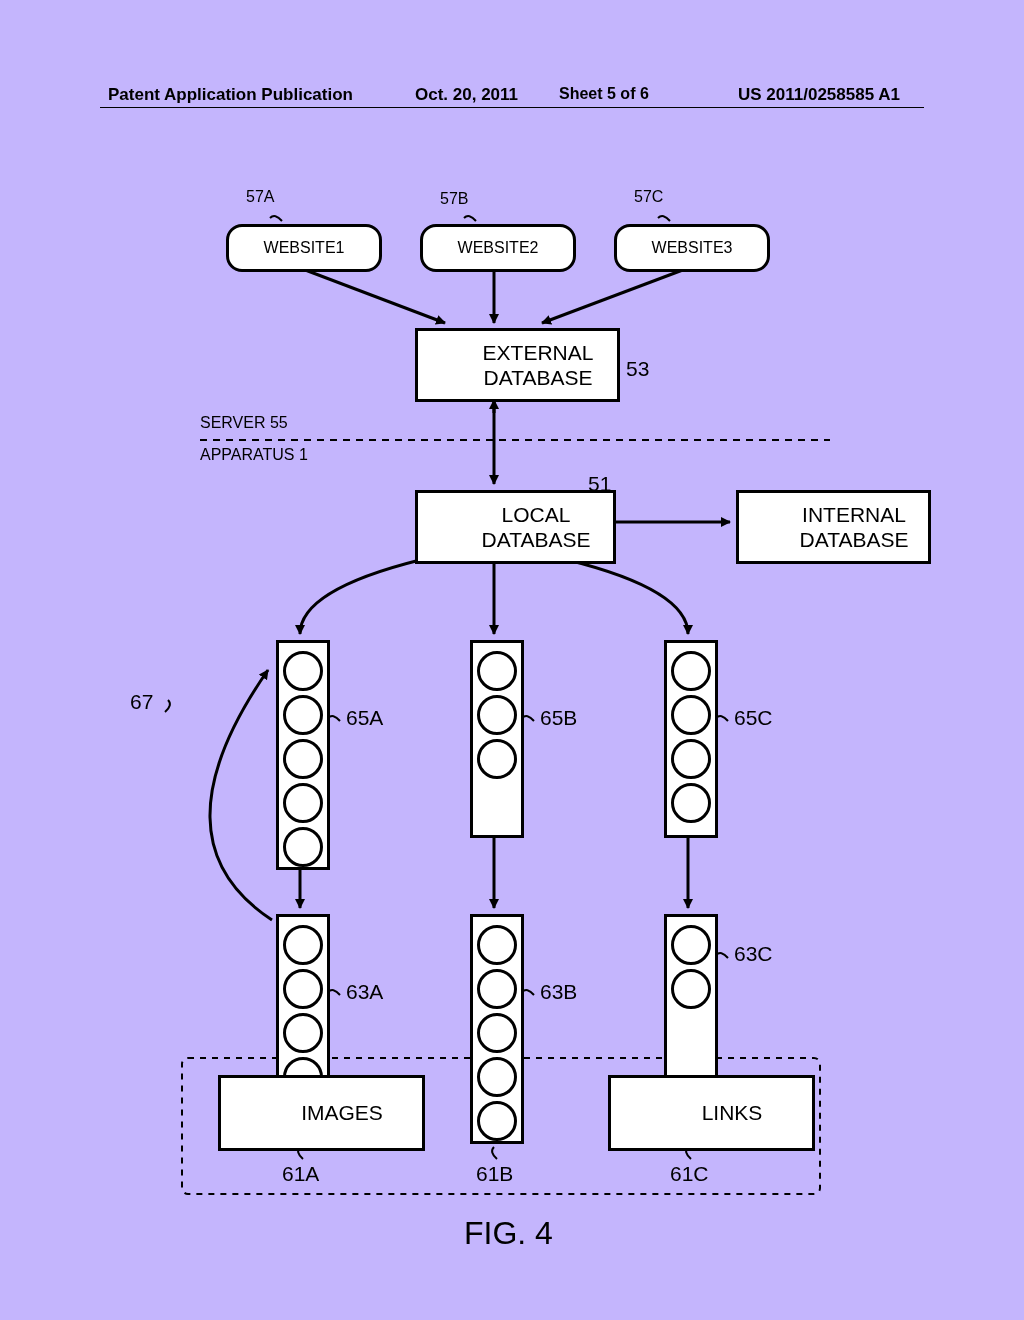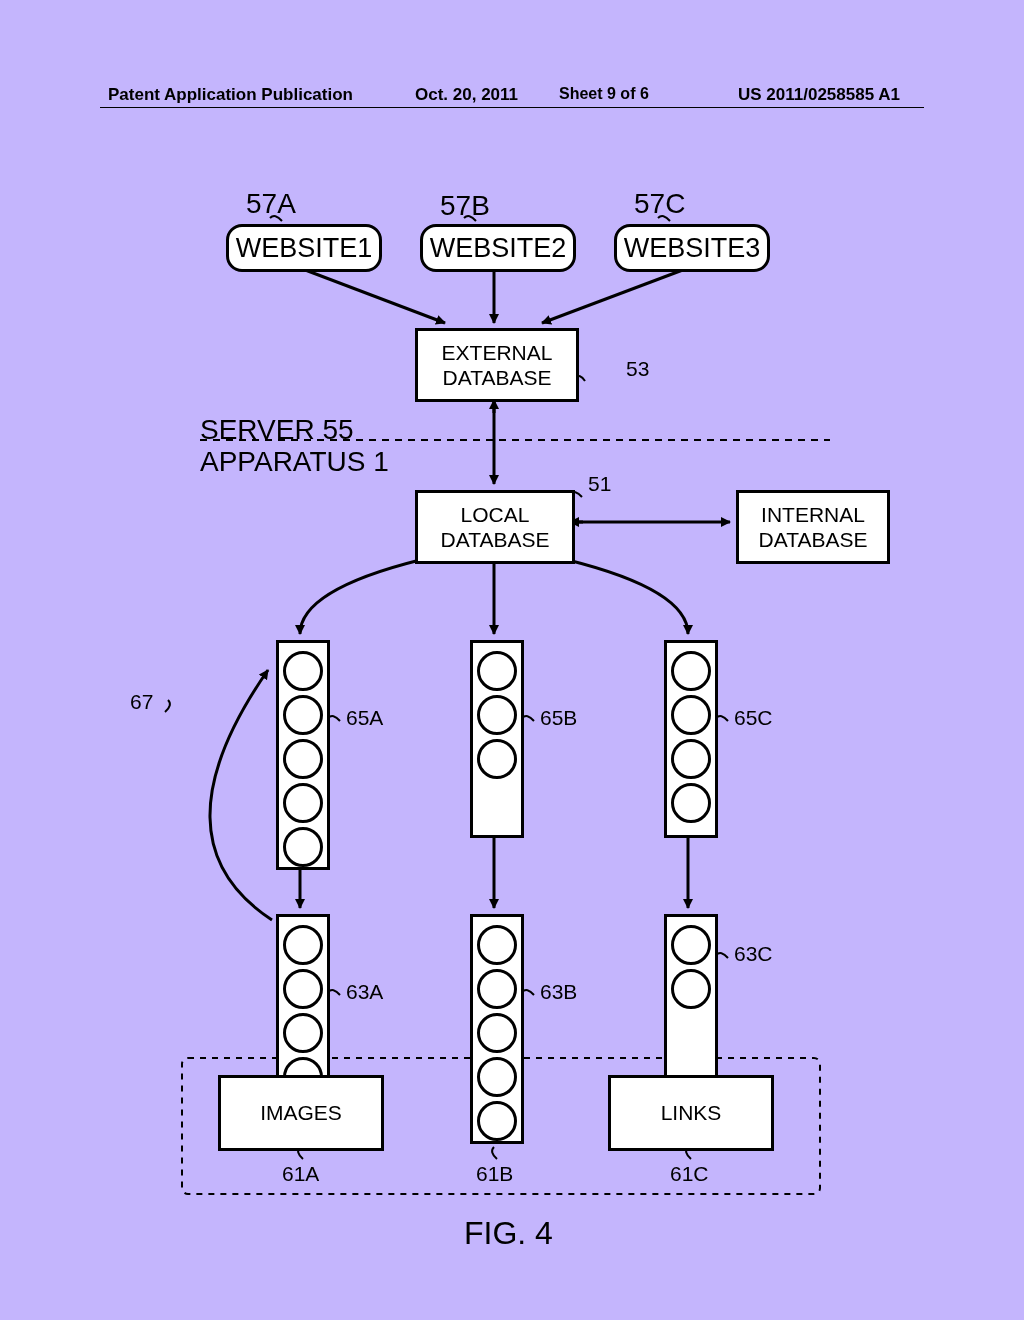--- a/index.html
+++ b/index.html
@@ -34,35 +34,36 @@
   }
   .abs { position: absolute; }
   .box {
     background: white;
     border: 3px solid black;
     border-radius: 16px;
     display: flex;
     align-items: center;
     justify-content: center;
     text-align: center;
-    font-size: 27px;
+    font-size: 16px;
     line-height: 1.2;
   }
   .rect {
     background: white;
     border: 3px solid black;
     display: flex;
     align-items: center;
     justify-content: center;
     text-align: center;
     font-size: 21px;
     line-height: 1.2;
+    padding-left: 41px;
   }
   .label {
-    font-size: 28px;
+    font-size: 16px;
     white-space: nowrap;
   }
   .small-label {
     font-size: 21px;
     white-space: nowrap;
   }
   .fig-label {
     font-size: 32px;
   }
   svg.overlay {
@@ -87,21 +88,21 @@
     border-radius: 50%;
   }
 </style>
 </head>
 <body>
 
 <div class="page">
 
   <div class="header-left">Patent Application Publication</div>
   <div class="header-date">Oct. 20, 2011</div>
-  <div class="header-sheet">Sheet 9 of 6</div>
+  <div class="header-sheet">Sheet 5 of 6</div>
   <div class="header-pubno">US 2011/0258585 A1</div>
   <div class="hr"></div>
 
   <svg class="overlay" width="1024" height="1320">
     <defs>
       <marker id="arrow" markerWidth="12" markerHeight="12" refX="9" refY="5" orient="auto" markerUnits="userSpaceOnUse">
         <path d="M0,0 L10,5 L0,10 z" fill="black"></path>
       </marker>
     </defs>
 

